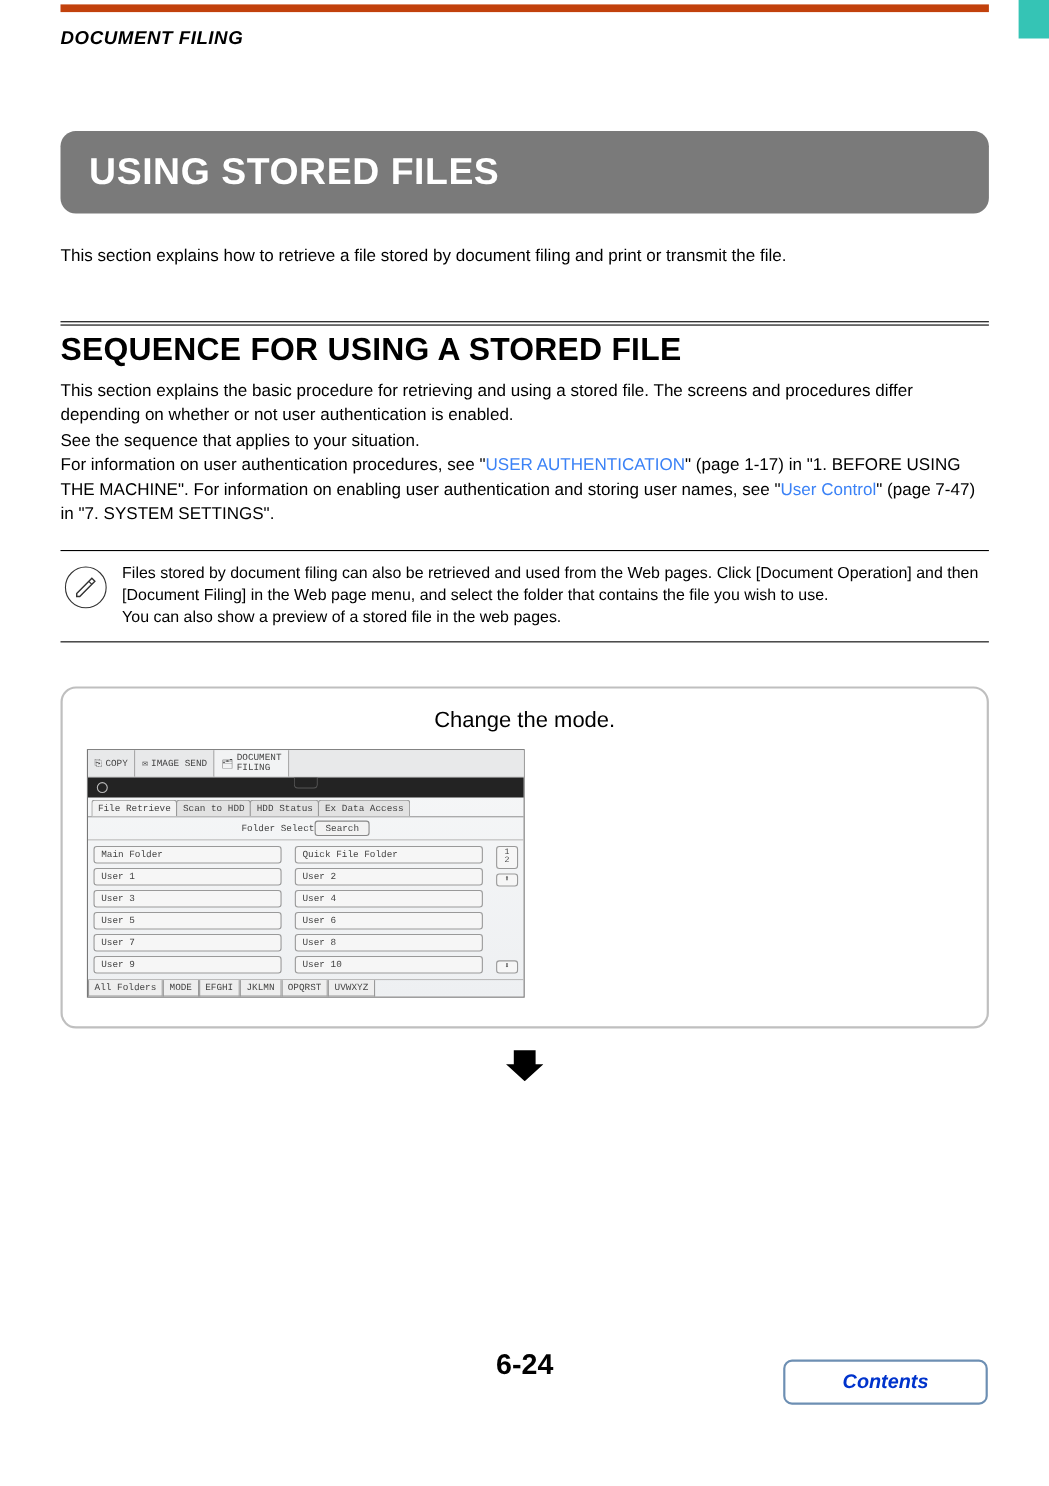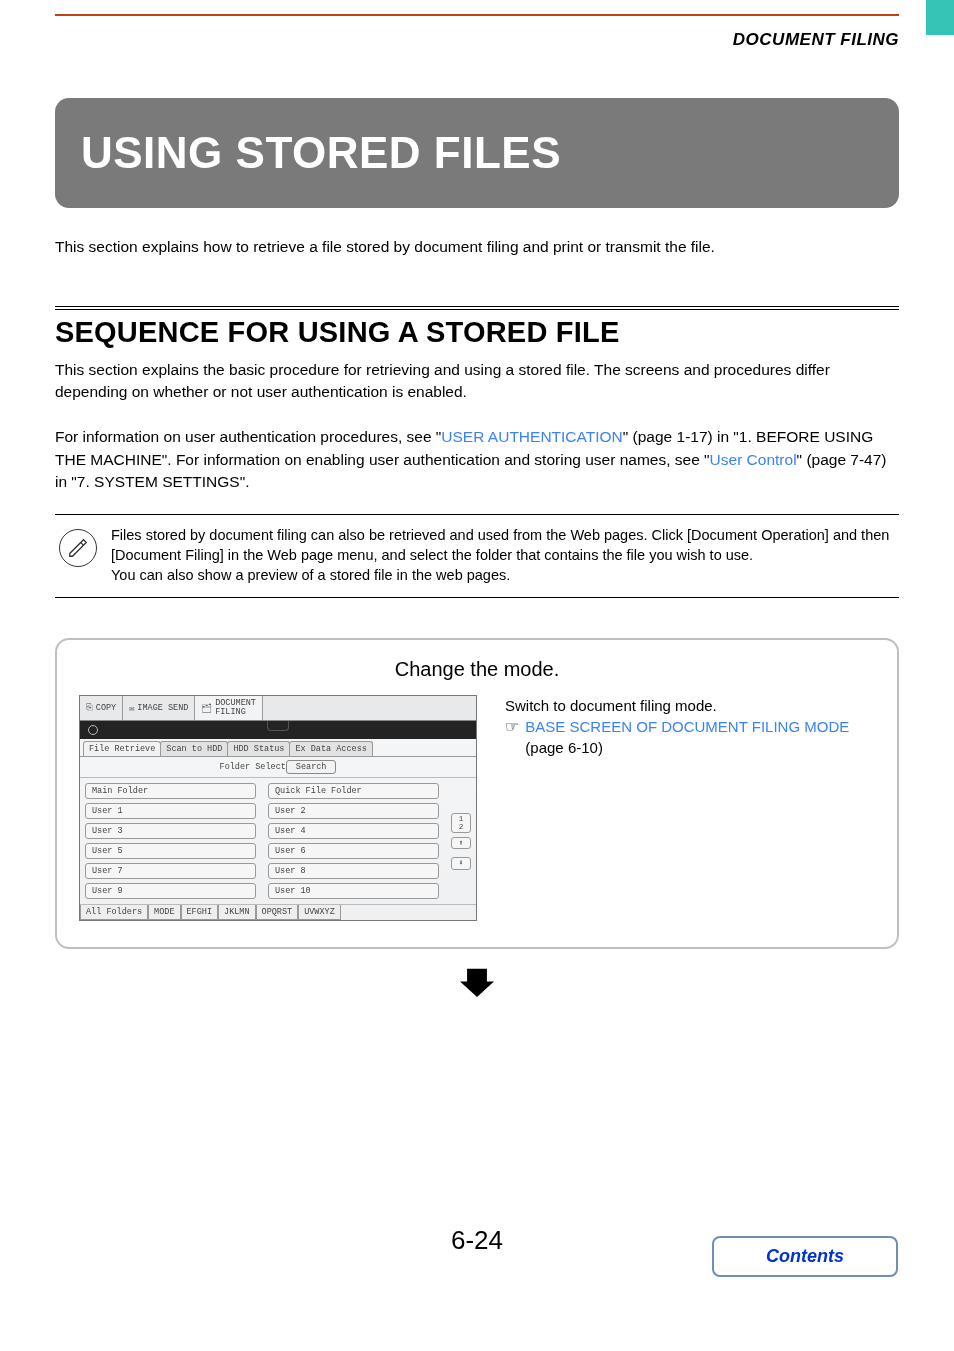--- a/index.html
+++ b/index.html
@@ -11,40 +11,40 @@
     position: relative;
     color: #000;
   }
   .teal-tab {
     position: absolute;
     right: 0; top: 0;
     width: 28px; height: 35px;
     background: #35c4b5;
   }
   .header-bar {
-    border-top: 2px solid #c2410c;
-    margin: 14px 55px 0 55px;
+    border-top: 7px solid #c2410c;
+    margin: 4px 55px 0 55px;
     padding-top: 14px;
-    text-align: right;
+    text-align: left;
   }
   .header-bar h3 {
     font-size: 17px;
     font-weight: bold;
     font-style: italic;
     letter-spacing: 0.5px;
   }
   .content { padding: 0 55px; }
   .chapter-title {
     background: #7a7a7a;
     color: #fff;
-    font-size: 44px;
-    font-weight: bold;
-    padding: 30px 26px;
+    font-size: 34px;
+    font-weight: bold;
+    padding: 18px 26px;
     border-radius: 14px;
-    margin-top: 48px;
+    margin-top: 74px;
     letter-spacing: 0.5px;
   }
   .intro {
     font-size: 15.5px;
     margin-top: 28px;
     line-height: 1.4;
   }
   .double-rule {
     border-top: 4px double #000;
     margin-top: 48px;
@@ -168,21 +168,20 @@
     border-bottom: 1px solid #bbb;
   }
   .mock .search-btn {
     border:1px solid #888; border-radius:3px;
     padding: 1px 9px; background:#f2f2f2;
   }
   .mock .folders {
     padding: 5px;
     display: flex;
     gap: 12px;
-    align-items: center;
   }
   .mock .fcol { flex: 1; display: flex; flex-direction: column; gap: 4px; }
   .mock .fbtn {
     border: 1px solid #999;
     border-radius: 3px;
     padding: 2px 6px;
     background: #f6f6f6;
     text-align: left;
   }
   .mock .sidecol {
@@ -210,21 +209,21 @@
     text-align: center;
     margin-top: 14px;
   }
   .big-arrow svg { width: 34px; height: 34px; }
   .page-num {
     position: absolute;
     bottom: 95px;
     left: 0; right: 0;
     text-align: center;
     font-size: 26px;
-    font-weight: normal;
+    font-weight: bold;
   }
   .contents-btn {
     position: absolute;
     bottom: 74px;
     right: 56px;
     border: 2px solid #6d8fb3;
     border-radius: 8px;
     padding: 8px 52px;
     background: #fff;
   }
@@ -250,21 +249,21 @@
   <div class="chapter-title">USING STORED FILES</div>
 
   <p class="intro">This section explains how to retrieve a file stored by document filing and print or transmit the file.</p>
 
   <div class="double-rule">
     <h1 class="section-title">SEQUENCE FOR USING A STORED FILE</h1>
   </div>
 
   <div class="body-text">
     <span>This section explains the basic procedure for retrieving and using a stored file. The screens and procedures differ depending on whether or not user authentication is enabled.</span><br>
-    <br>
+    <span>See the sequence that applies to your situation.</span><br>
     <span>For information on user authentication procedures, see "</span><a class="link">USER AUTHENTICATION</a><span>" (page 1-17) in "1. BEFORE USING THE MACHINE". For information on enabling user authentication and storing user names, see "</span><a class="link">User Control</a><span>" (page 7-47) in "7. SYSTEM SETTINGS".</span>
   </div>
 
   <div class="note-box">
     <div class="note-icon">
       <svg viewBox="0 0 24 24">
           <path d="M3 18 L18 3 L21 6 L6 21 L3 21 Z" fill="none" stroke="#333" stroke-width="1.4"></path>
           <path d="M15 6 L18 9" stroke="#333" stroke-width="1.2"></path>
         </svg>
     </div>
@@ -336,29 +335,20 @@
           <div class="alpharow">
             <div class="ab">All Folders</div>
             <div class="ab">MODE</div>
             <div class="ab">EFGHI</div>
             <div class="ab">JKLMN</div>
             <div class="ab">OPQRST</div>
             <div class="ab">UVWXYZ</div>
           </div>
         </div>
       </div>
-      <div class="step-right">
-        <div>Switch to document filing mode.</div>
-        <div class="hang">
-          <span class="pointer-icon">☞</span>
-          <span class="rest">
-            <a class="link">BASE SCREEN OF DOCUMENT FILING MODE</a><span> (page 6-10)</span>
-          </span>
-        </div>
-      </div>
     </div>
   </div>
 
   <div class="big-arrow">
     <svg viewBox="0 0 24 24">
         <path d="M5 4 H19 V13 H24 L12 24 L0 13 H5 Z" fill="#000"></path>
       </svg>
   </div>
 
 </div>

